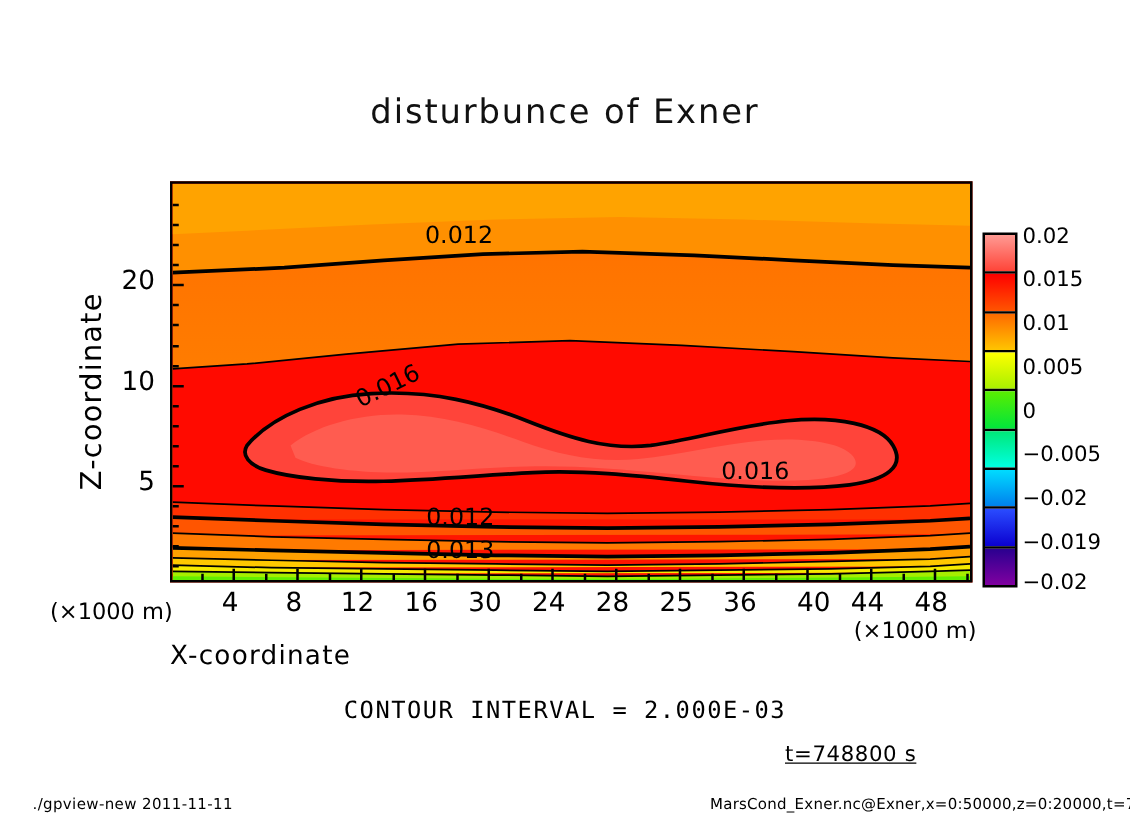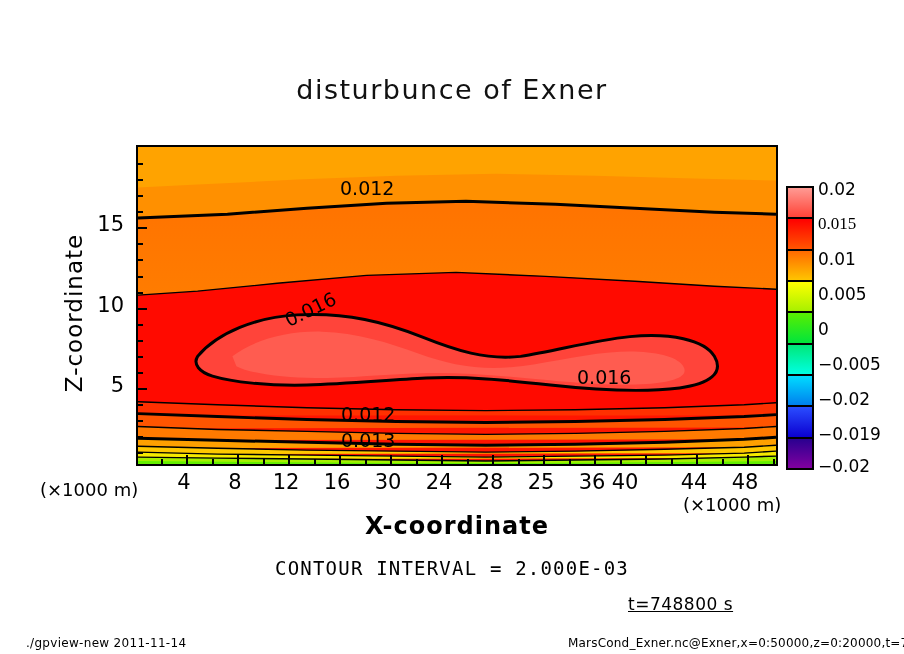--- a/index.html
+++ b/index.html
@@ -77,24 +77,22 @@
     width: 48px;
     text-align: right;
     font-size: 21px;
     margin-top: -13px;
     font-family: "DejaVu Sans", sans-serif;
   }
 
   
   #x-axis-title {
     left: 136px; top: 512px; width: 642px;
-    text-align: center;
-    font-size: 24px;
+    font-size: 21px;
     letter-spacing: 1px;
-    font-weight: bold;
   }
   #y-axis-title {
     left: -36px; top: 300px;
     width: 220px;
     text-align: center;
     font-size: 23px;
     letter-spacing: 1px;
     transform: rotate(-90deg);
     transform-origin: center center;
   }
@@ -318,51 +316,51 @@
 
 <div class="xlabel" style="left:184px;">4</div>
 <div class="xlabel" style="left:235px;">8</div>
 <div class="xlabel" style="left:286px;">12</div>
 <div class="xlabel" style="left:337px;">16</div>
 <div class="xlabel" style="left:388px;">30</div>
 <div class="xlabel" style="left:439px;">24</div>
 <div class="xlabel" style="left:490px;">28</div>
 <div class="xlabel" style="left:541px;">25</div>
 <div class="xlabel" style="left:592px;">36</div>
-<div class="xlabel" style="left:625px;text-align:center;">40</div>
+<div class="xlabel" style="left:651px;text-align:center;">40</div>
 <div class="xlabel" style="left:694px;">44</div>
 <div class="xlabel" style="left:745px;">48</div>
 
 <div class="ylabel" style="top:386px;">5</div>
 <div class="ylabel" style="top:306px;">10</div>
-<div class="ylabel" style="top:225px;">15</div>
+<div class="ylabel" style="top:225px;">20</div>
 
 <div class="abs" id="x-axis-title">X-coordinate</div>
 <div class="abs" id="y-axis-title">Z-coordinate</div>
 <div class="abs" id="x-unit-left">(×1000 m)</div>
 <div class="abs" id="x-unit-right">(×1000 m)</div>
 
 <div class="abs" id="colorbar">
   <div class="cbar-band" style="background:linear-gradient(#ff9a93,#ff4438);"></div>
   <div class="cbar-band" style="background:linear-gradient(#ff0000,#ff5500);"></div>
   <div class="cbar-band" style="background:linear-gradient(#ff6a00,#ffc400);"></div>
   <div class="cbar-band" style="background:linear-gradient(#ffff00,#a8f000);"></div>
   <div class="cbar-band" style="background:linear-gradient(#5aee00,#00e53c);"></div>
   <div class="cbar-band" style="background:linear-gradient(#00e878,#00ffe2);"></div>
   <div class="cbar-band" style="background:linear-gradient(#00dcff,#0080ee);"></div>
   <div class="cbar-band" style="background:linear-gradient(#2a4dff,#0b00d0);"></div>
   <div class="cbar-band" style="background:linear-gradient(#2a0090,#8000a0);"></div>
 </div>
 
 <div class="cbar-label" style="top:190px;">0.02</div>
-<div class="cbar-label" style="top:225px;font-family:Liberation Serif, serif;">0.015</div>
+<div class="cbar-label" style="top:225px;">0.015</div>
 <div class="cbar-label" style="top:260px;">0.01</div>
 <div class="cbar-label" style="top:295px;">0.005</div>
 <div class="cbar-label" style="top:330px;">0</div>
 <div class="cbar-label" style="top:365px;">−0.005</div>
 <div class="cbar-label" style="top:400px;">−0.02</div>
 <div class="cbar-label" style="top:435px;">−0.019</div>
 <div class="cbar-label" style="top:467px;">−0.02</div>
 
 <div class="abs" id="contour-interval">CONTOUR INTERVAL = 2.000E-03</div>
 <div class="abs" id="time-label">t=748800 s</div>
-<div class="abs" id="footer-left">./gpview-new  2011-11-14</div>
+<div class="abs" id="footer-left">./gpview-new  2011-11-11</div>
 <div class="abs" id="footer-right">MarsCond_Exner.nc@Exner,x=0:50000,z=0:20000,t=748800</div>
 
 </body></html>

